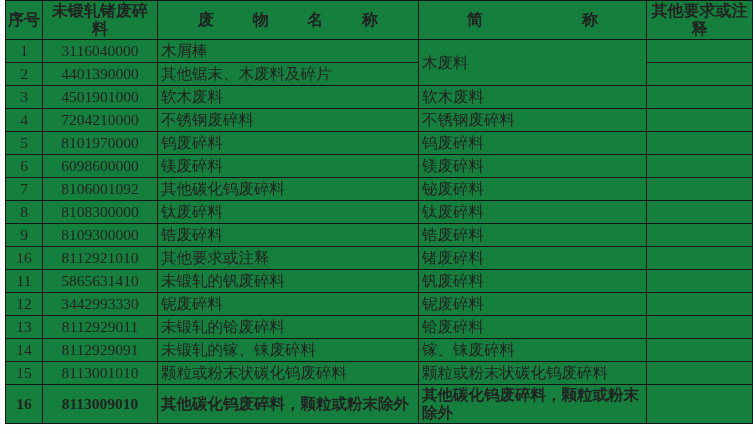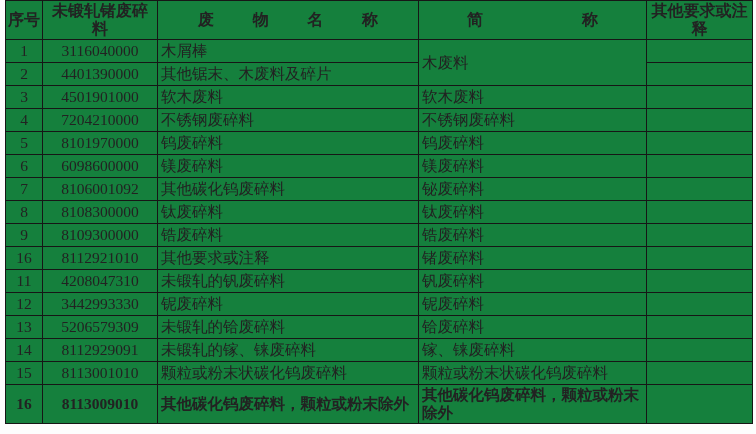--- a/index.html
+++ b/index.html
@@ -143,35 +143,35 @@
       </tr>
       <tr>
         <td class="num">16</td>
         <td class="code">8112921010</td>
         <td class="name">其他要求或注释</td>
         <td class="short">锗废碎料</td>
         <td class="note"></td>
       </tr>
       <tr>
         <td class="num">11</td>
-        <td class="code">4208047310</td>
+        <td class="code">5865631410</td>
         <td class="name">未锻轧的钒废碎料</td>
         <td class="short">钒废碎料</td>
         <td class="note"></td>
       </tr>
       <tr>
         <td class="num">12</td>
         <td class="code">3442993330</td>
         <td class="name">铌废碎料</td>
         <td class="short">铌废碎料</td>
         <td class="note"></td>
       </tr>
       <tr>
         <td class="num">13</td>
-        <td class="code">5206579309</td>
+        <td class="code">8112929011</td>
         <td class="name">未锻轧的铪废碎料</td>
         <td class="short">铪废碎料</td>
         <td class="note"></td>
       </tr>
       <tr>
         <td class="num">14</td>
         <td class="code">8112929091</td>
         <td class="name">未锻轧的镓、铼废碎料</td>
         <td class="short">镓、铼废碎料</td>
         <td class="note"></td>

